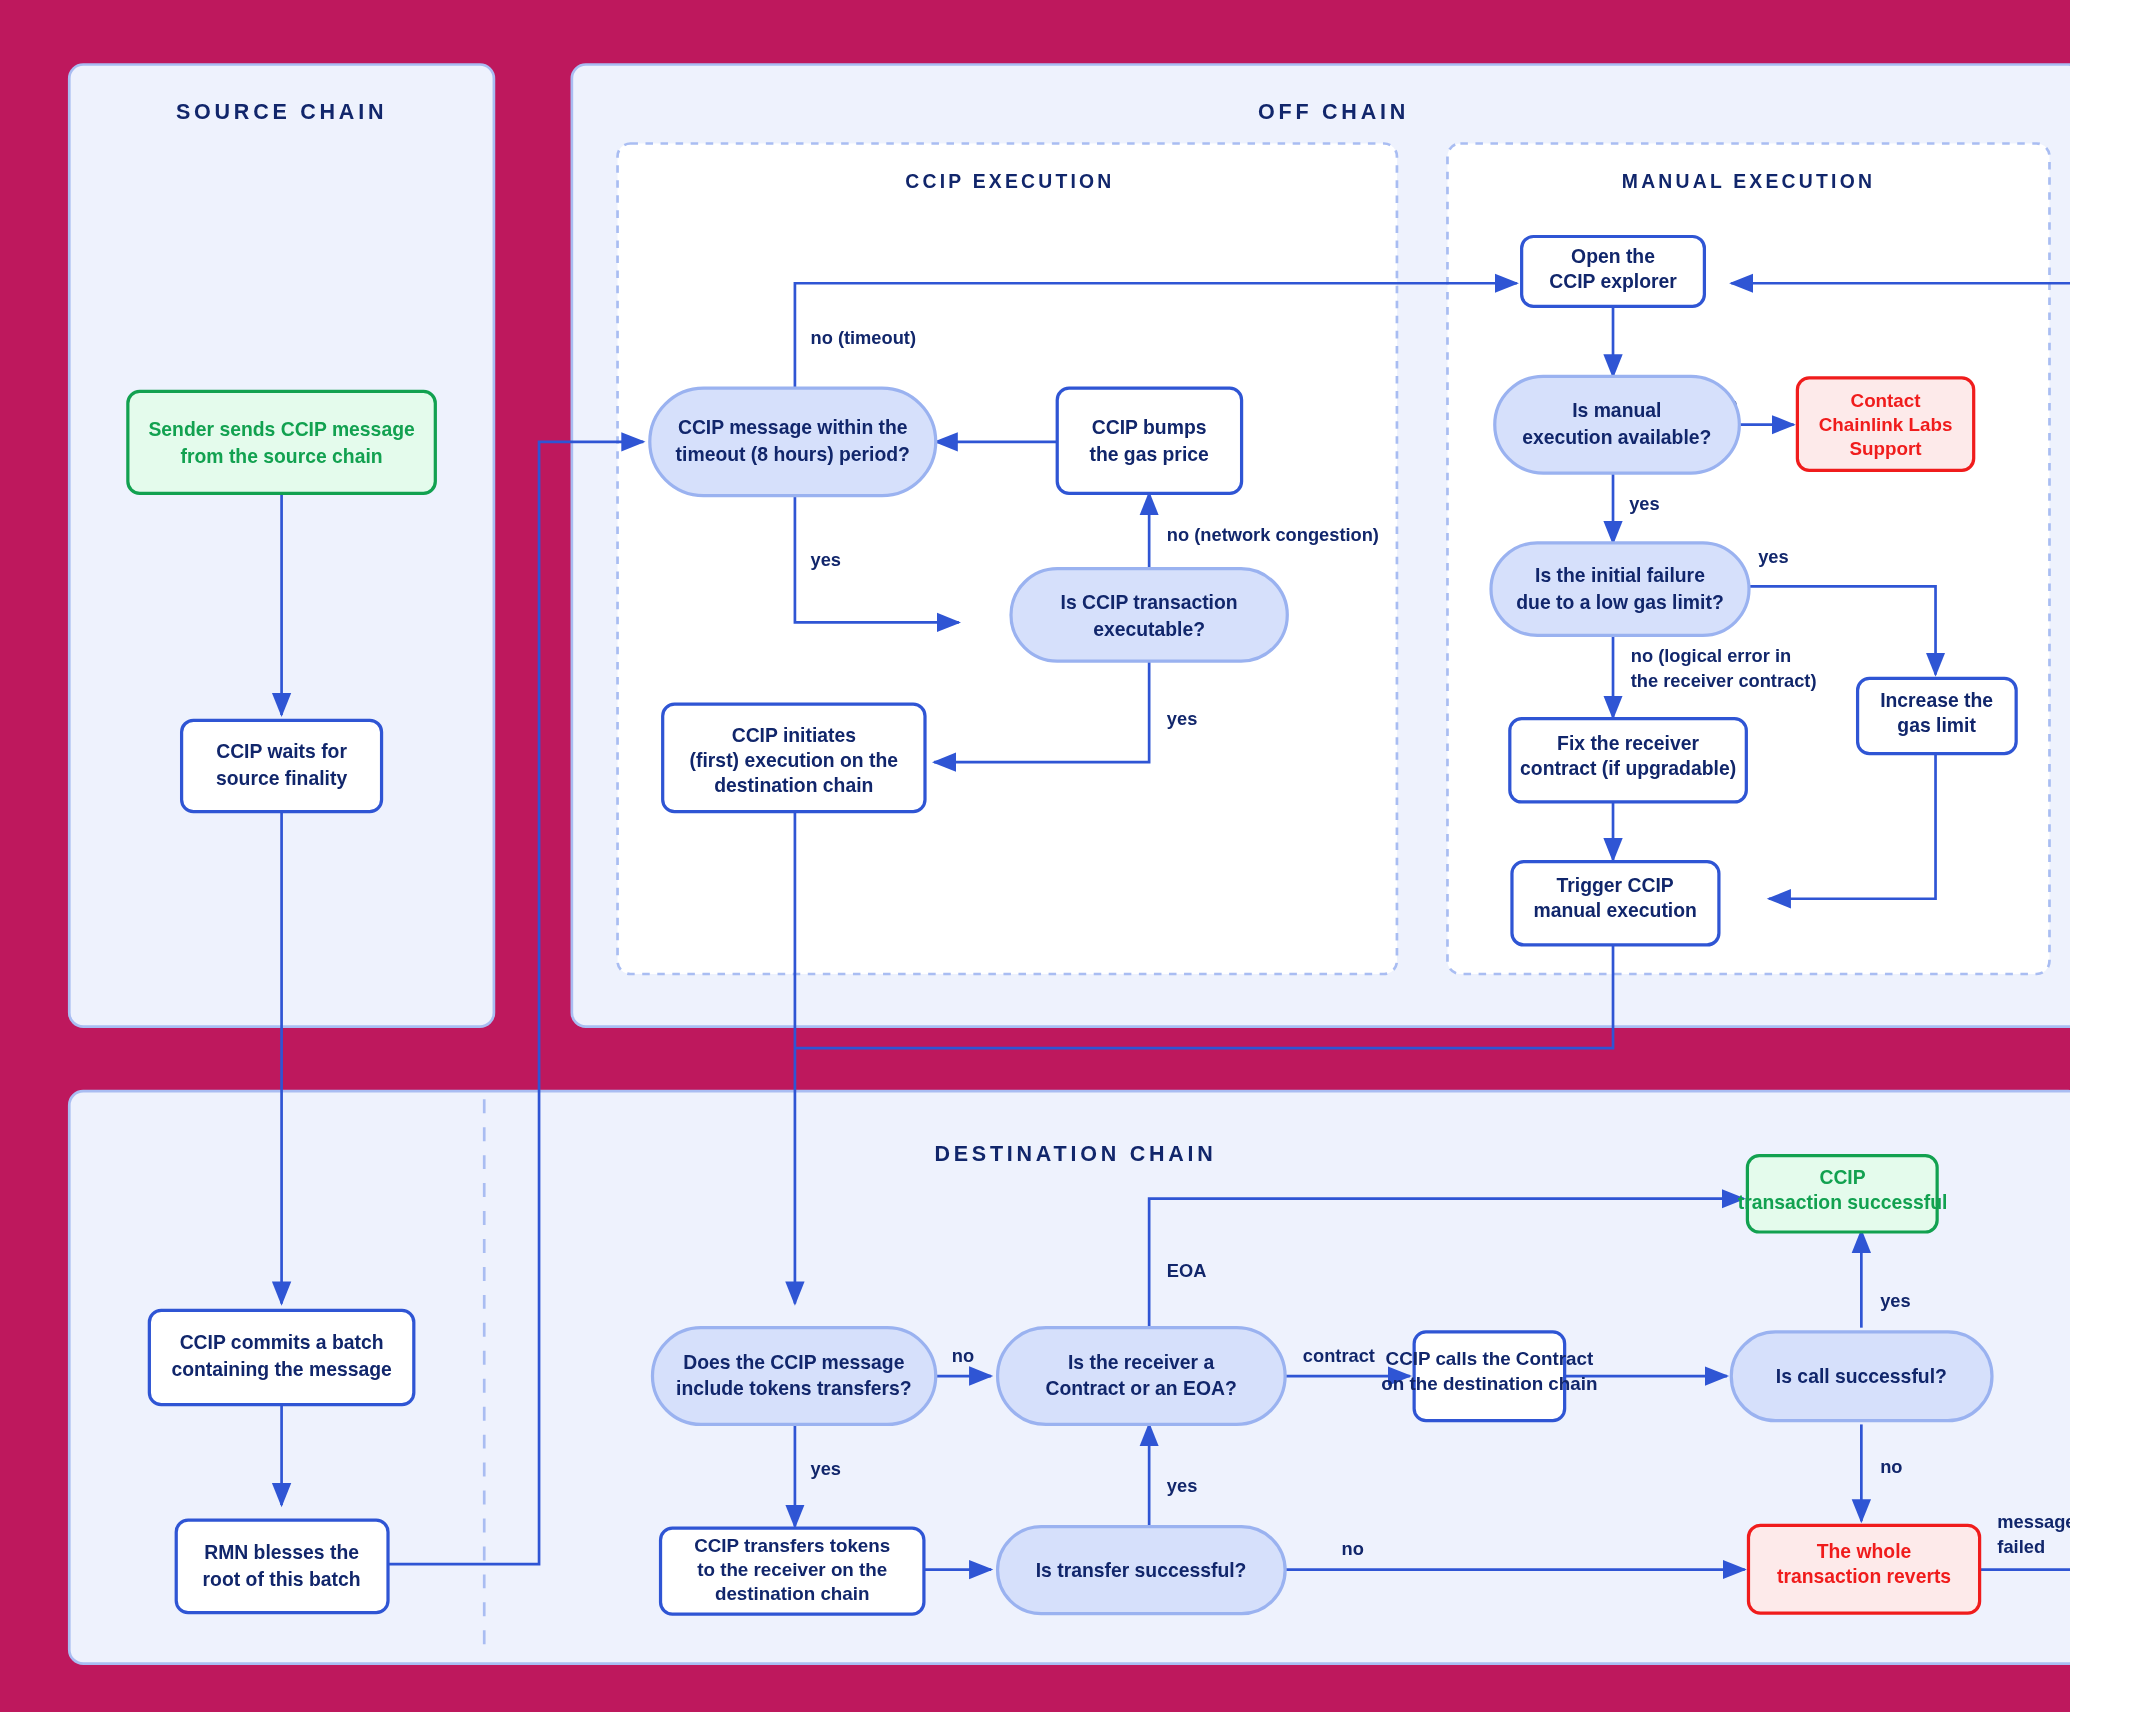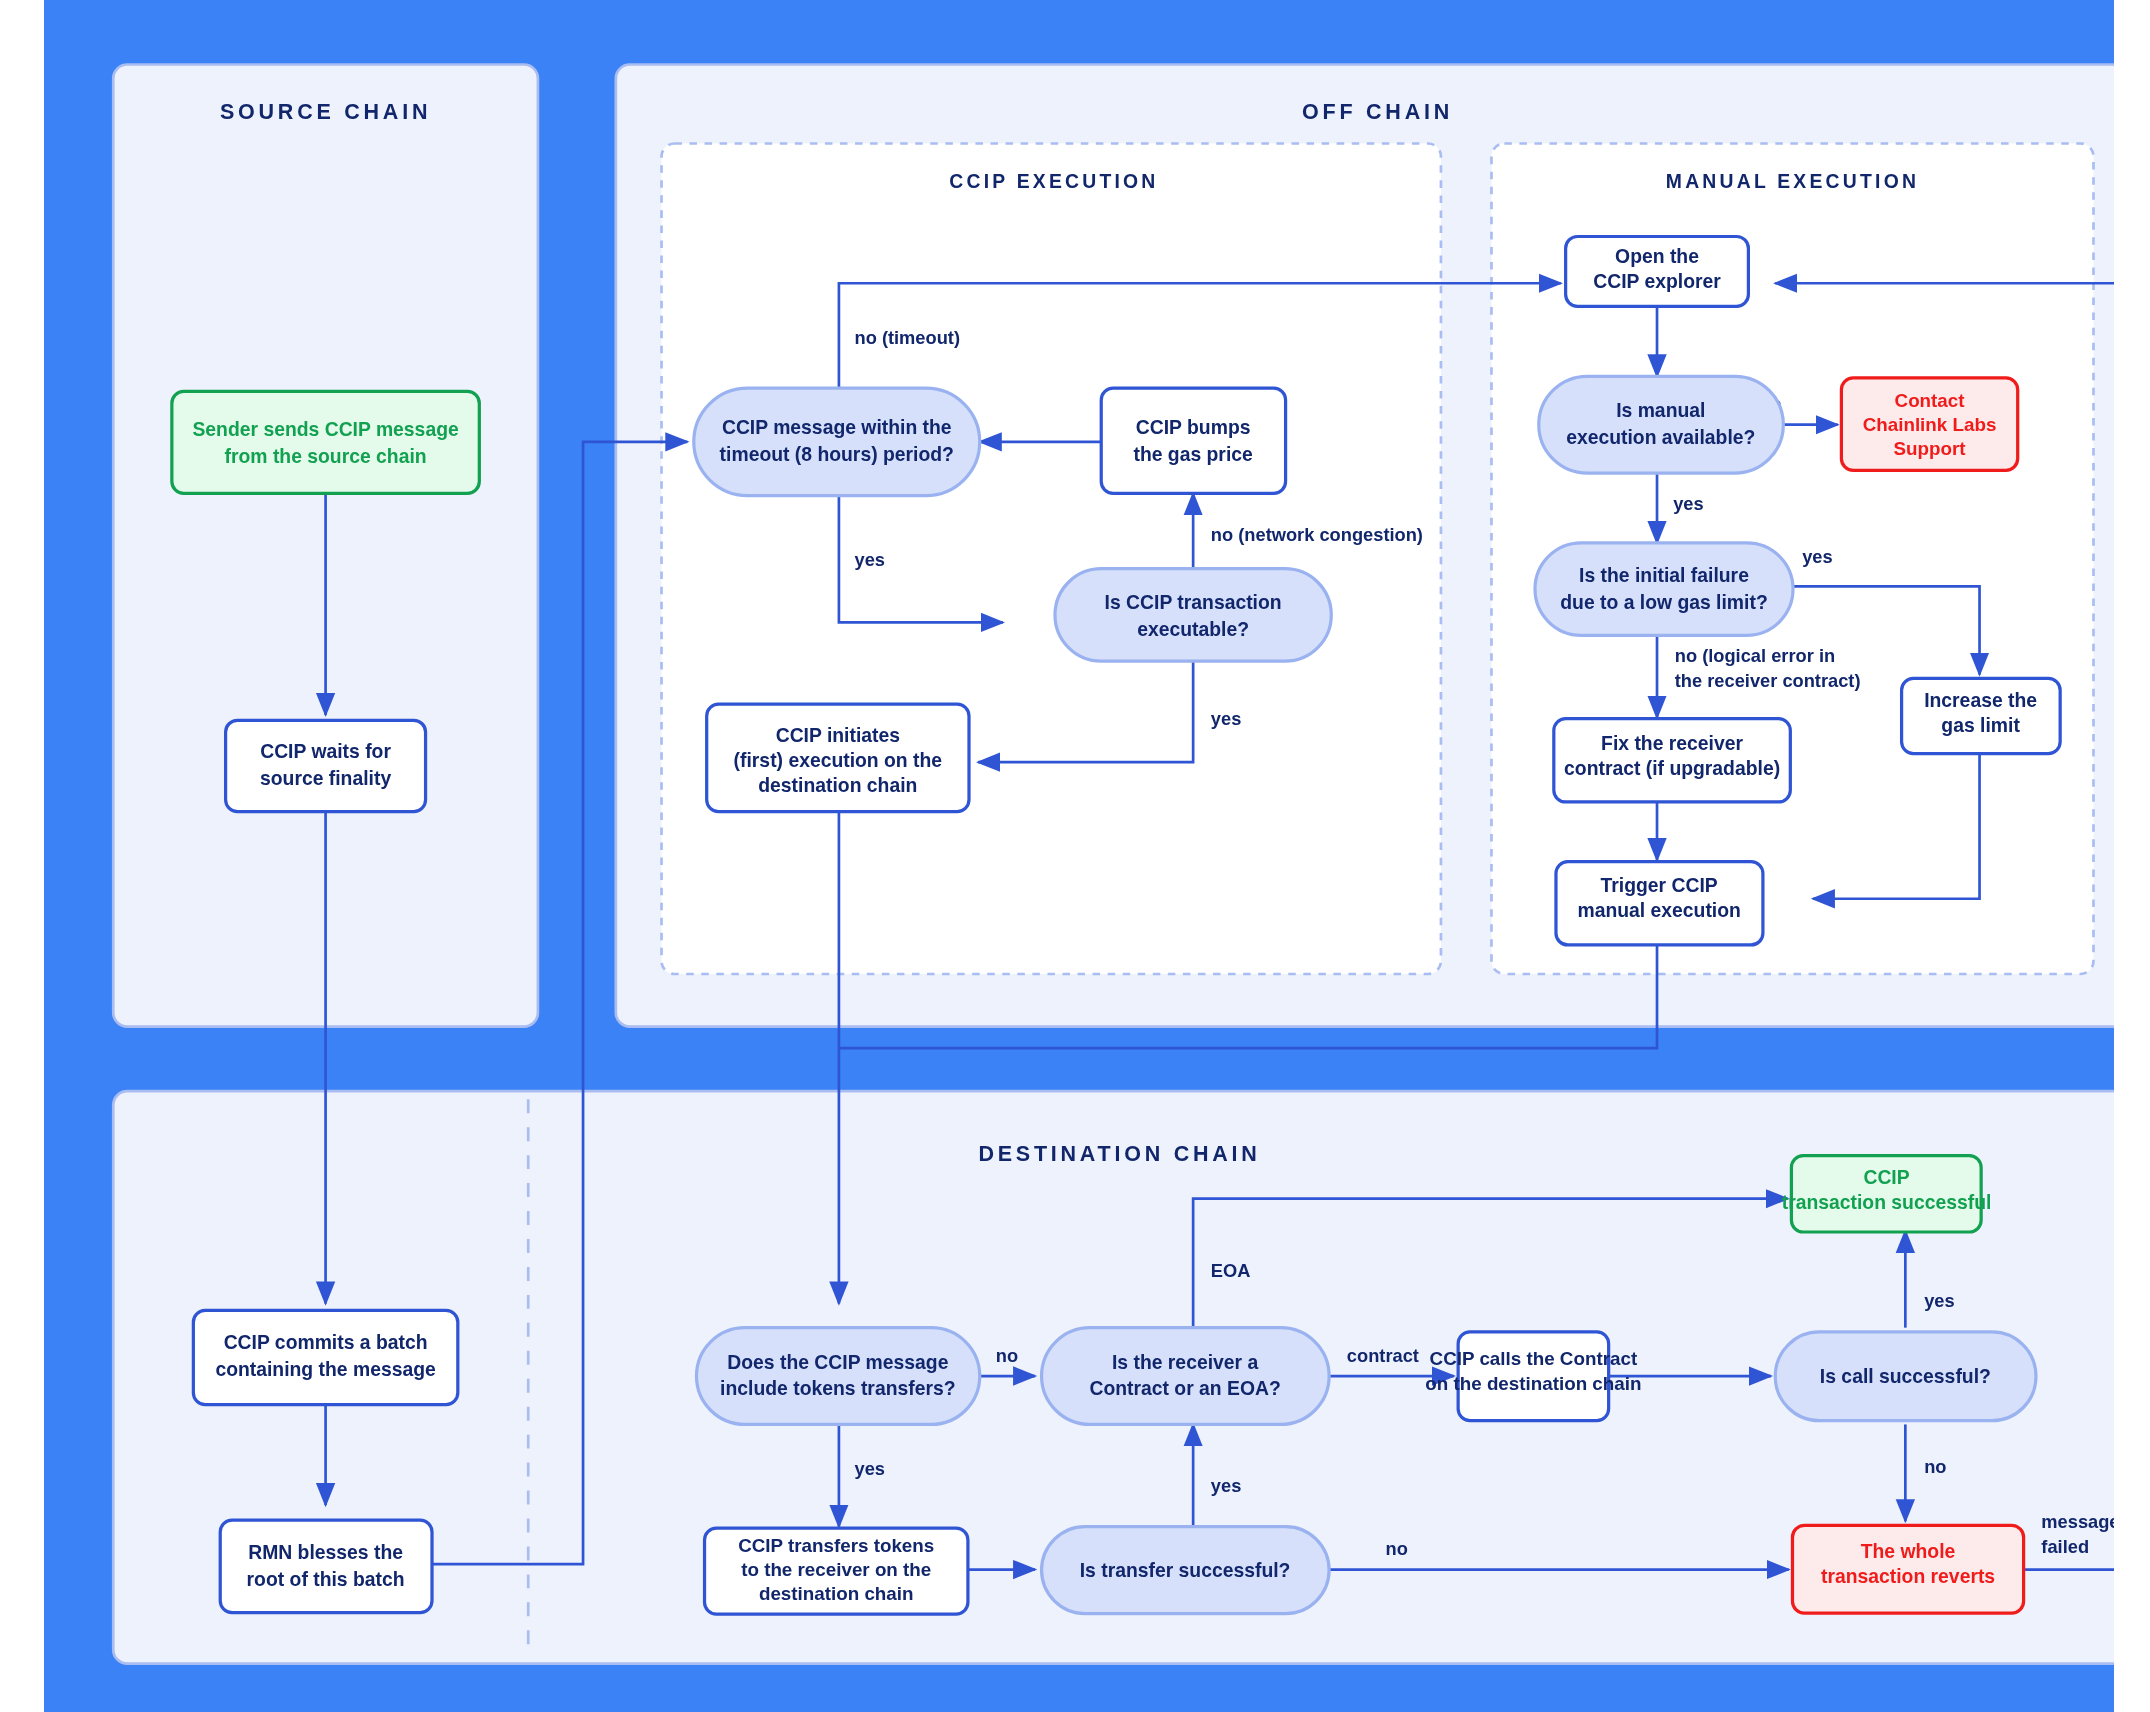--- a/index.html
+++ b/index.html
@@ -1,17 +1,17 @@
 <!DOCTYPE html>
 <html style="font-size:8.6px"><head>
 <meta charset="utf-8">
 <style>
   html,body{margin:0;padding:0;background:#ffffff;}
   body{font-family:"Liberation Sans", sans-serif;}
-  #stage{position:relative;width:2070px;height:1712px;background:#3b82f6;overflow:hidden;margin-left:44px;}
+  #stage{position:relative;width:2070px;height:1712px;background:#be185d;overflow:hidden;}
   svg#flow{position:absolute;left:0;top:0;width:2151px;height:1712px;}
   .lane-title{font-weight:700;letter-spacing:7px;fill:#11266b;font-family:"Liberation Sans",sans-serif;}
   .sub-title{font-weight:700;letter-spacing:6px;fill:#11266b;font-family:"Liberation Sans",sans-serif;}
   .nodetext{font-weight:700;font-family:"Liberation Sans",sans-serif;}
   .edgelabel{font-weight:700;fill:#11266b;font-family:"Liberation Sans",sans-serif;font-size:34px;}
 </style>
 </head>
 <body>
 
 <div id="stage">

